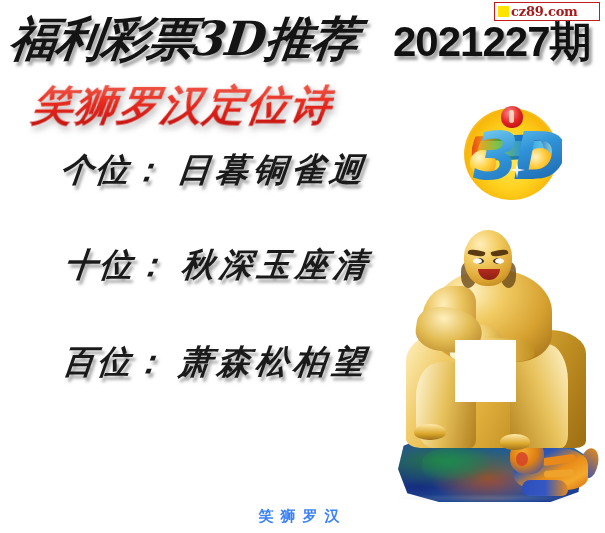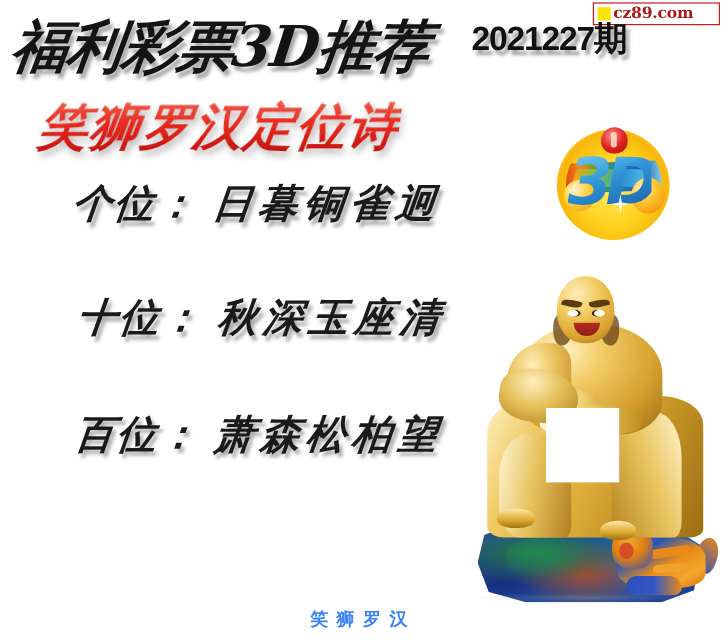--- a/index.html
+++ b/index.html
@@ -61,21 +61,21 @@
     text-shadow: 3px 4px 3px rgba(60,60,60,0.45);
     transform: skewX(-7deg);
     transform-origin: left bottom;
   }
 
   .issue {
     position: absolute;
     left: 393px;
     top: 14px;
     font-family: "Liberation Sans", sans-serif;
-    font-size: 28px;
+    font-size: 42px;
     font-weight: bold;
     color: #111111;
     white-space: nowrap;
     letter-spacing: -1px;
     text-shadow: 3px 4px 3px rgba(70,70,70,0.5);
   }
 
   
   .subtitle {
     position: absolute;
@@ -147,21 +147,21 @@
     left: 13px; top: 22px;
     width: 68px; height: 30px;
     border-radius: 34px 34px 0 0;
     background: linear-gradient(90deg,#f6a21b 0%,#7cc24a 30%,#2f96d6 65%,#5fc5ea 100%);
     clip-path: polygon(0% 50%, 100% 50%, 100% 100%, 0% 100%);
   }
   .logo3d .big3 {
     position: absolute;
     left: 9px; top: 22px;
     font-family: "DejaVu Sans", sans-serif;
-    font-size: 54px;
+    font-size: 66px;
     font-weight: bold;
     font-style: italic;
     line-height: 0.95;
     color: #2f93d8;
     background: linear-gradient(160deg,#7fd4f2 0%,#2f93d8 45%,#1b5fa6 100%);
     -webkit-background-clip: text;
     background-clip: text;
     -webkit-text-fill-color: transparent;
     letter-spacing: -6px;
   }

